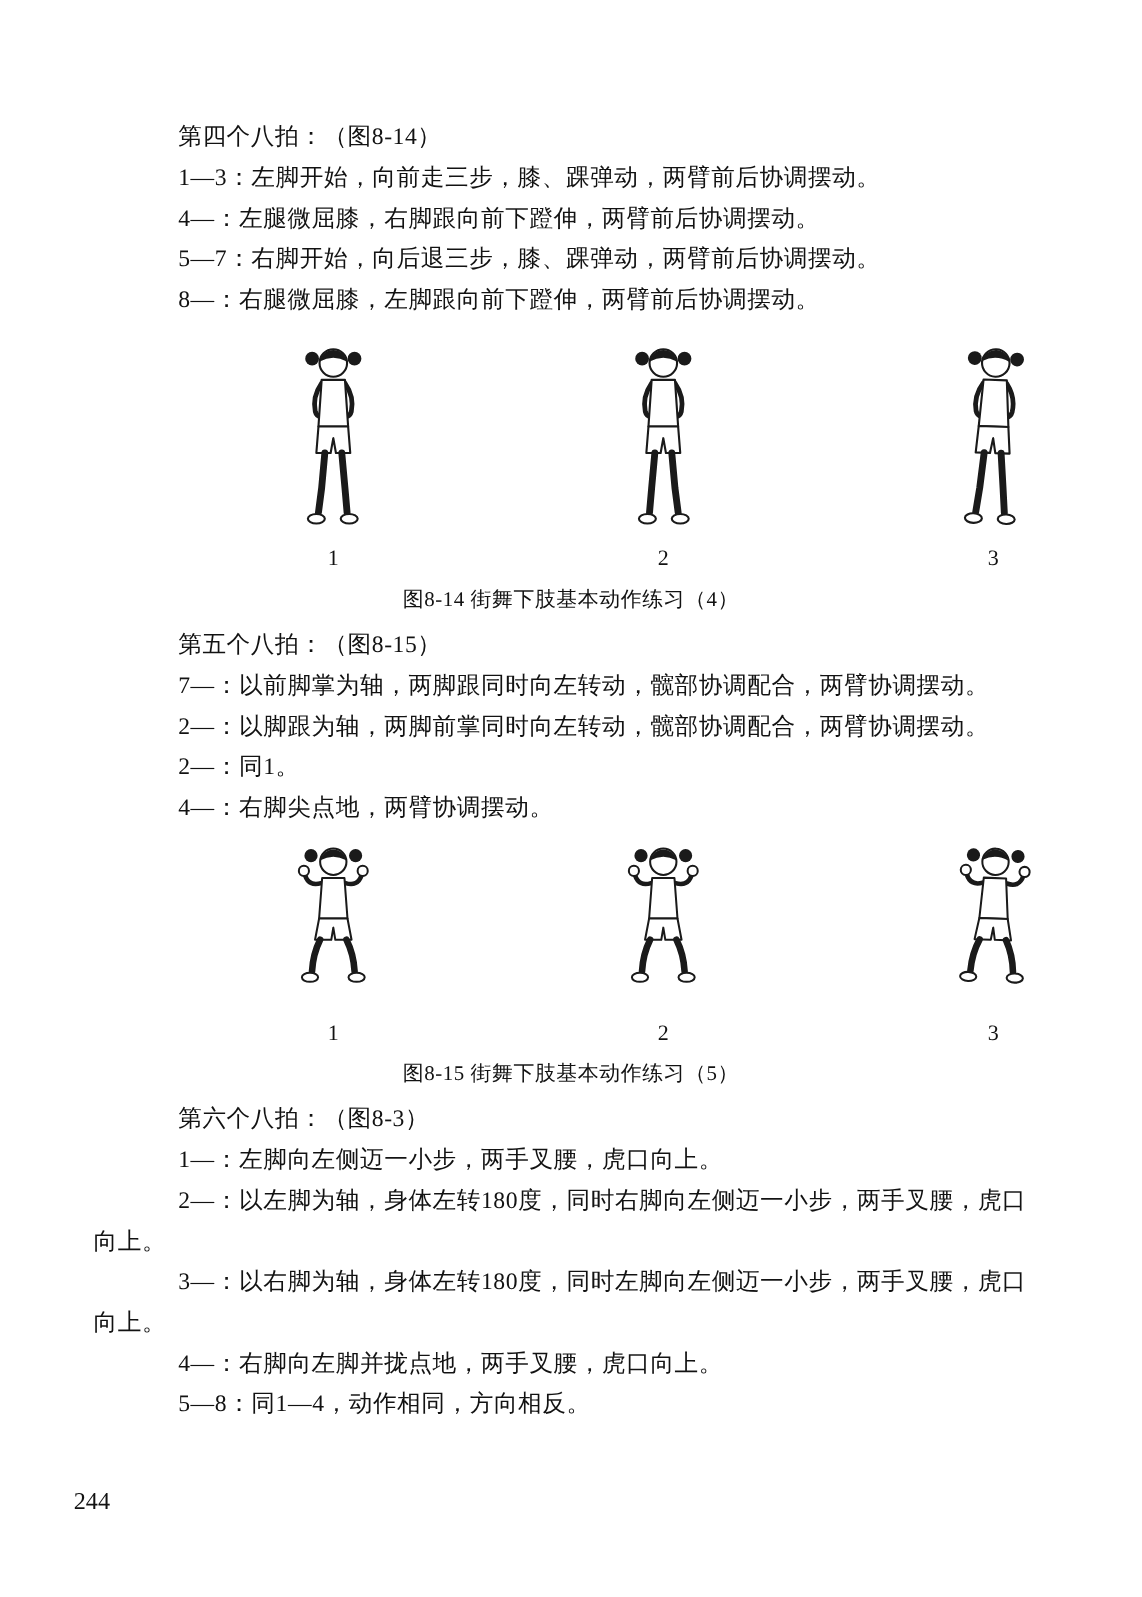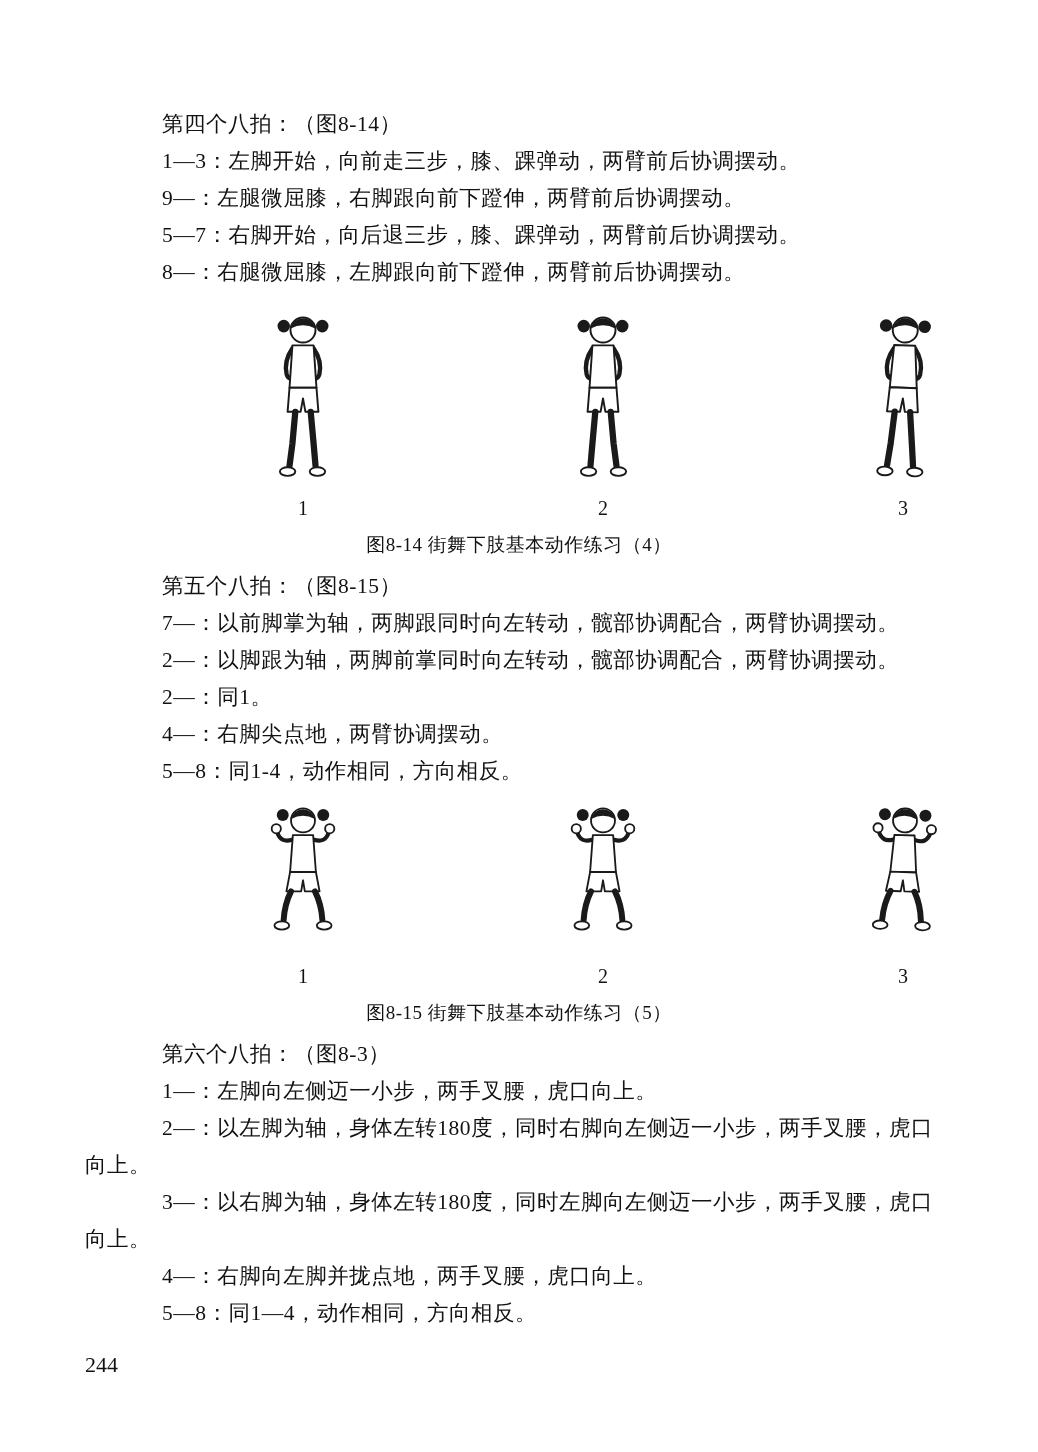--- a/index.html
+++ b/index.html
@@ -57,21 +57,21 @@
     }
     figcaption.caption {
       margin-top: 14px;
       text-align: center;
       font-size: 19px;
       letter-spacing: 0.5px;
       font-family: Liberation Serif, serif;
     }
     .page-num {
       position: absolute;
-      left: 85px;
+      left: 67px;
       top: 1352px;
       font-size: 22px;
     }
     .symbol-defs { position: absolute; width: 0; height: 0; overflow: hidden; }
   </style>
 </head>
 <body>
 
 <svg class="symbol-defs" aria-hidden="true">
   <defs>
@@ -110,21 +110,21 @@
       </g>
     </symbol>
   </defs>
 </svg>
 
 <div class="page">
 
   <section class="block">
     <p class="para">第四个八拍：（图8-14）</p>
     <p class="para">1—3：左脚开始，向前走三步，膝、踝弹动，两臂前后协调摆动。</p>
-    <p class="para">9—：左腿微屈膝，右脚跟向前下蹬伸，两臂前后协调摆动。</p>
+    <p class="para">4—：左腿微屈膝，右脚跟向前下蹬伸，两臂前后协调摆动。</p>
     <p class="para">5—7：右脚开始，向后退三步，膝、踝弹动，两臂前后协调摆动。</p>
     <p class="para">8—：右腿微屈膝，左脚跟向前下蹬伸，两臂前后协调摆动。</p>
   </section>
 
   <figure class="fig">
     <div class="figure-row">
       <div class="figure-cell">
         <svg class="child child-a">
             <use href="#child-walk"></use>
           </svg>
@@ -146,21 +146,20 @@
     </div>
     <figcaption class="caption">图8-14 街舞下肢基本动作练习（4）</figcaption>
   </figure>
 
   <section class="block">
     <p class="para">第五个八拍：（图8-15）</p>
     <p class="para">7—：以前脚掌为轴，两脚跟同时向左转动，髋部协调配合，两臂协调摆动。</p>
     <p class="para">2—：以脚跟为轴，两脚前掌同时向左转动，髋部协调配合，两臂协调摆动。</p>
     <p class="para">2—：同1。</p>
     <p class="para">4—：右脚尖点地，两臂协调摆动。</p>
-    <p class="para">5—8：同1-4，动作相同，方向相反。</p>
   </section>
 
   <figure class="fig">
     <div class="figure-row">
       <div class="figure-cell">
         <svg class="child child-b">
             <use href="#child-dance"></use>
           </svg>
         <span class="fig-num">1</span>
       </div>

